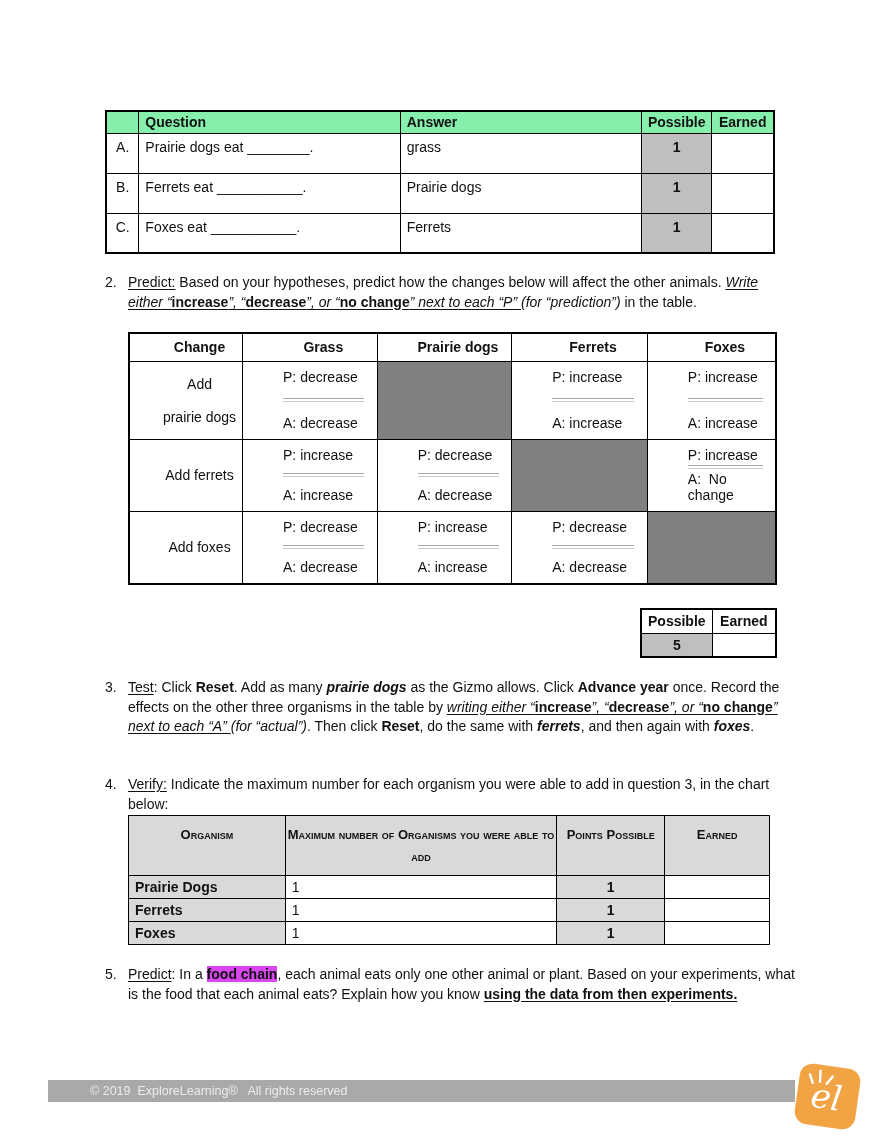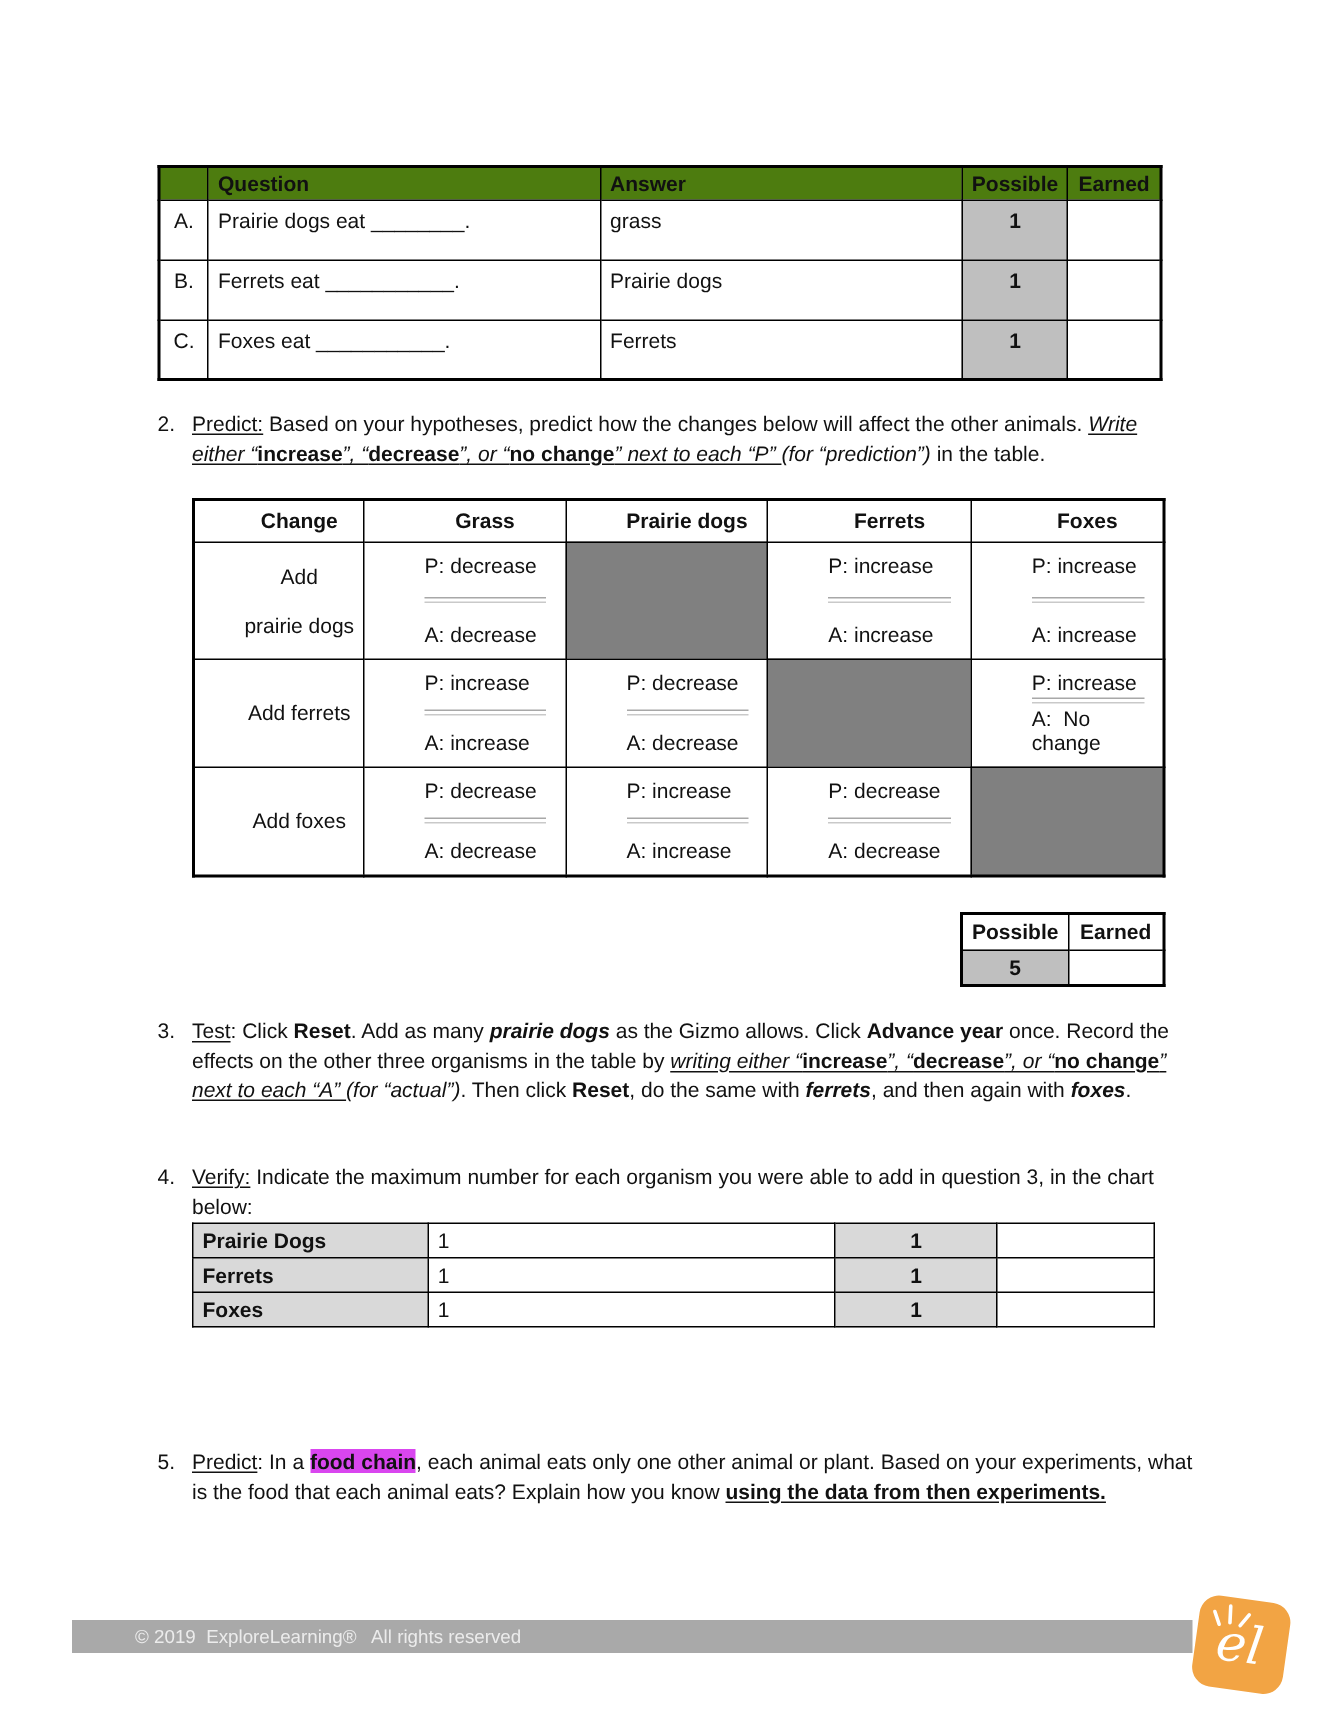--- a/index.html
+++ b/index.html
@@ -7,21 +7,21 @@
   .page {
     position:relative; width:880px; height:1139px; background:#ffffff;
     font-family:"Liberation Sans", sans-serif; color:#111; overflow:hidden;
   }
   
   table { border-collapse:collapse; }
 
   
   .qa-table { position:absolute; left:105px; top:110px; width:670px; border:2px solid #000; font-size:14px; }
   .qa-table th, .qa-table td { border:1px solid #000; padding:2px 6px; }
-  .qa-table th { background:#4d7c0f; font-weight:bold; text-align:left; height:22px; }
+  .qa-table th { background:#86efac; font-weight:bold; text-align:left; height:22px; }
   .qa-table th.c { text-align:center; }
   .qa-table td { height:40px; vertical-align:top; padding-top:5px; }
   .qa-table td.letter { text-align:center; width:33px; padding-left:2px; padding-right:2px; }
   .qa-table col.q { width:263px; } .qa-table col.a { width:243px; }
   .qa-table col.p { width:69px; }  .qa-table col.e { width:62px; }
   .qa-table td.poss { background:#bfbfbf; font-weight:bold; text-align:center; }
 
   
   .para { position:absolute; left:105px; display:flex; font-size:14px; line-height:19.5px; }
   .para .num { width:23px; flex:0 0 23px; }
@@ -268,20 +268,26 @@
   </div>
 
   <table class="verify-table">
     <colgroup>
         <col class="o">
         <col class="m">
         <col class="pp">
         <col class="e">
       </colgroup>
     <tbody>
+        <tr>
+      <th>Organism</th>
+      <th>Maximum number of Organisms you were able to add</th>
+      <th>Points Possible</th>
+      <th>Earned</th>
+    </tr>
     <tr>
       <td class="org">Prairie Dogs</td>
       <td>1</td>
       <td class="pts">1</td>
       <td></td>
     </tr>
     <tr>
       <td class="org">Ferrets</td>
       <td>1</td>
       <td class="pts">1</td>

